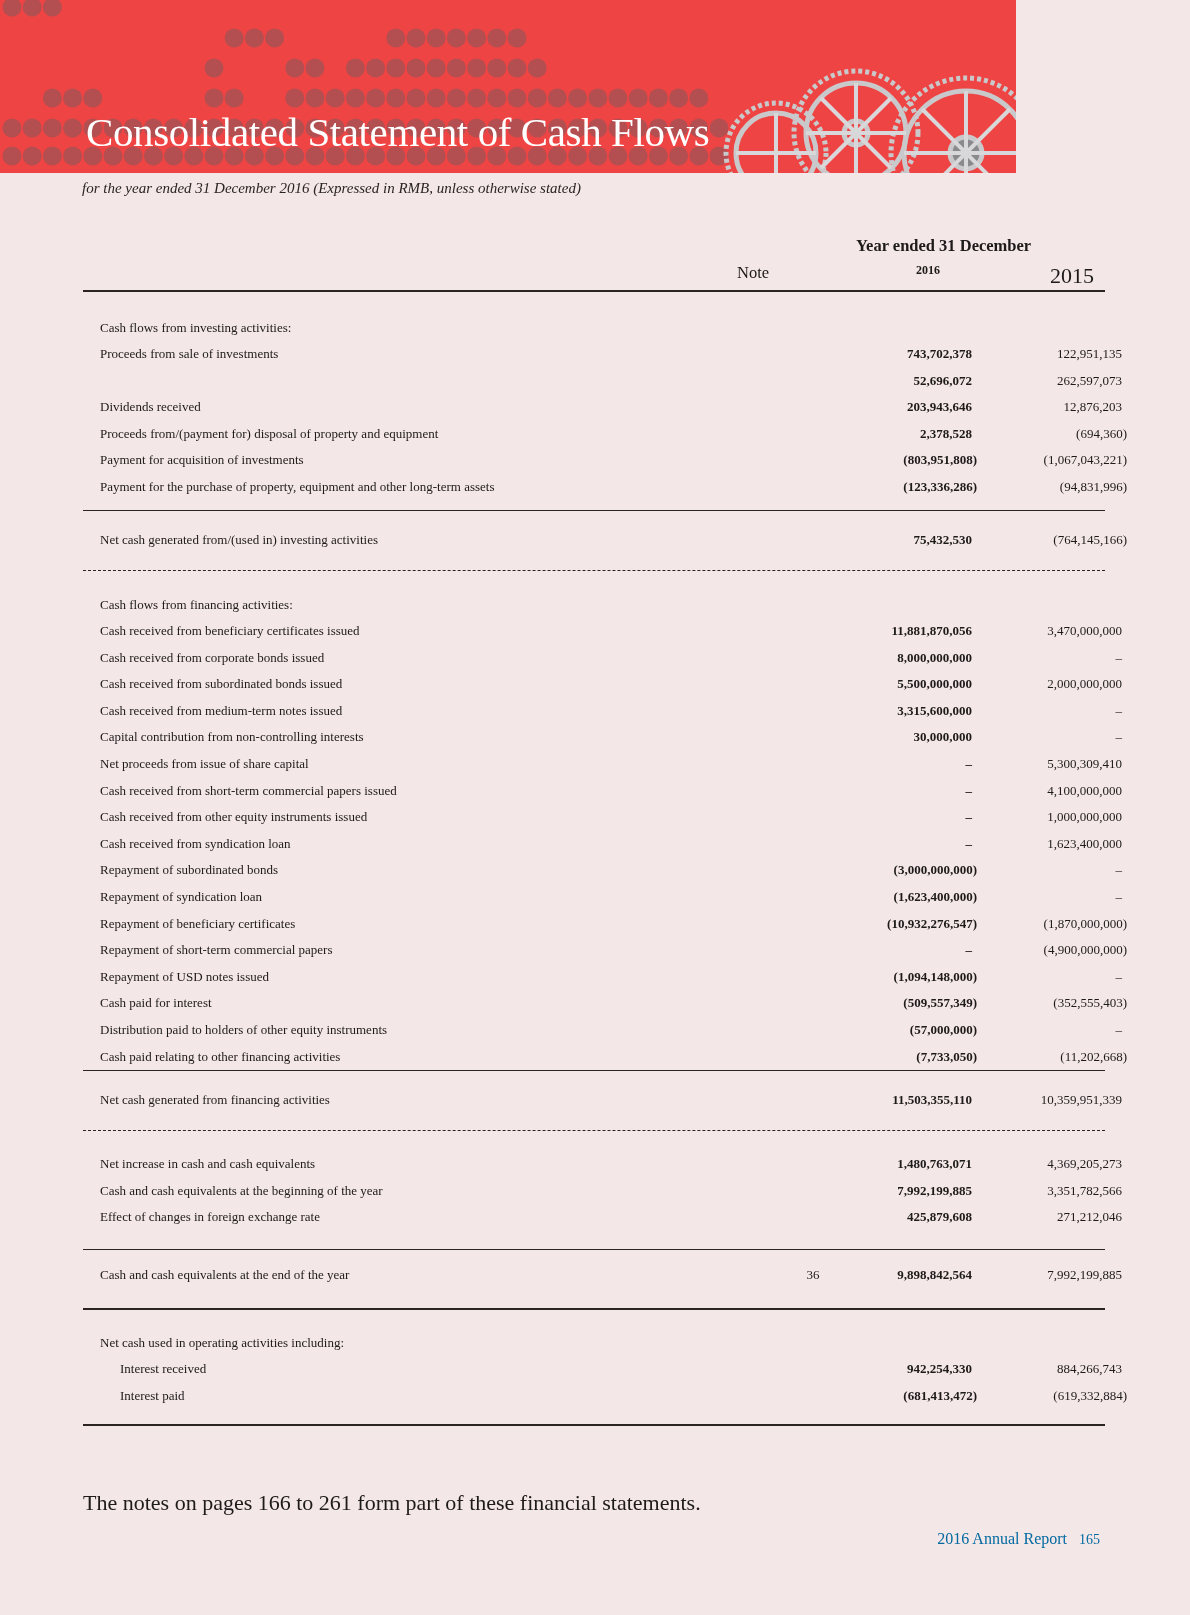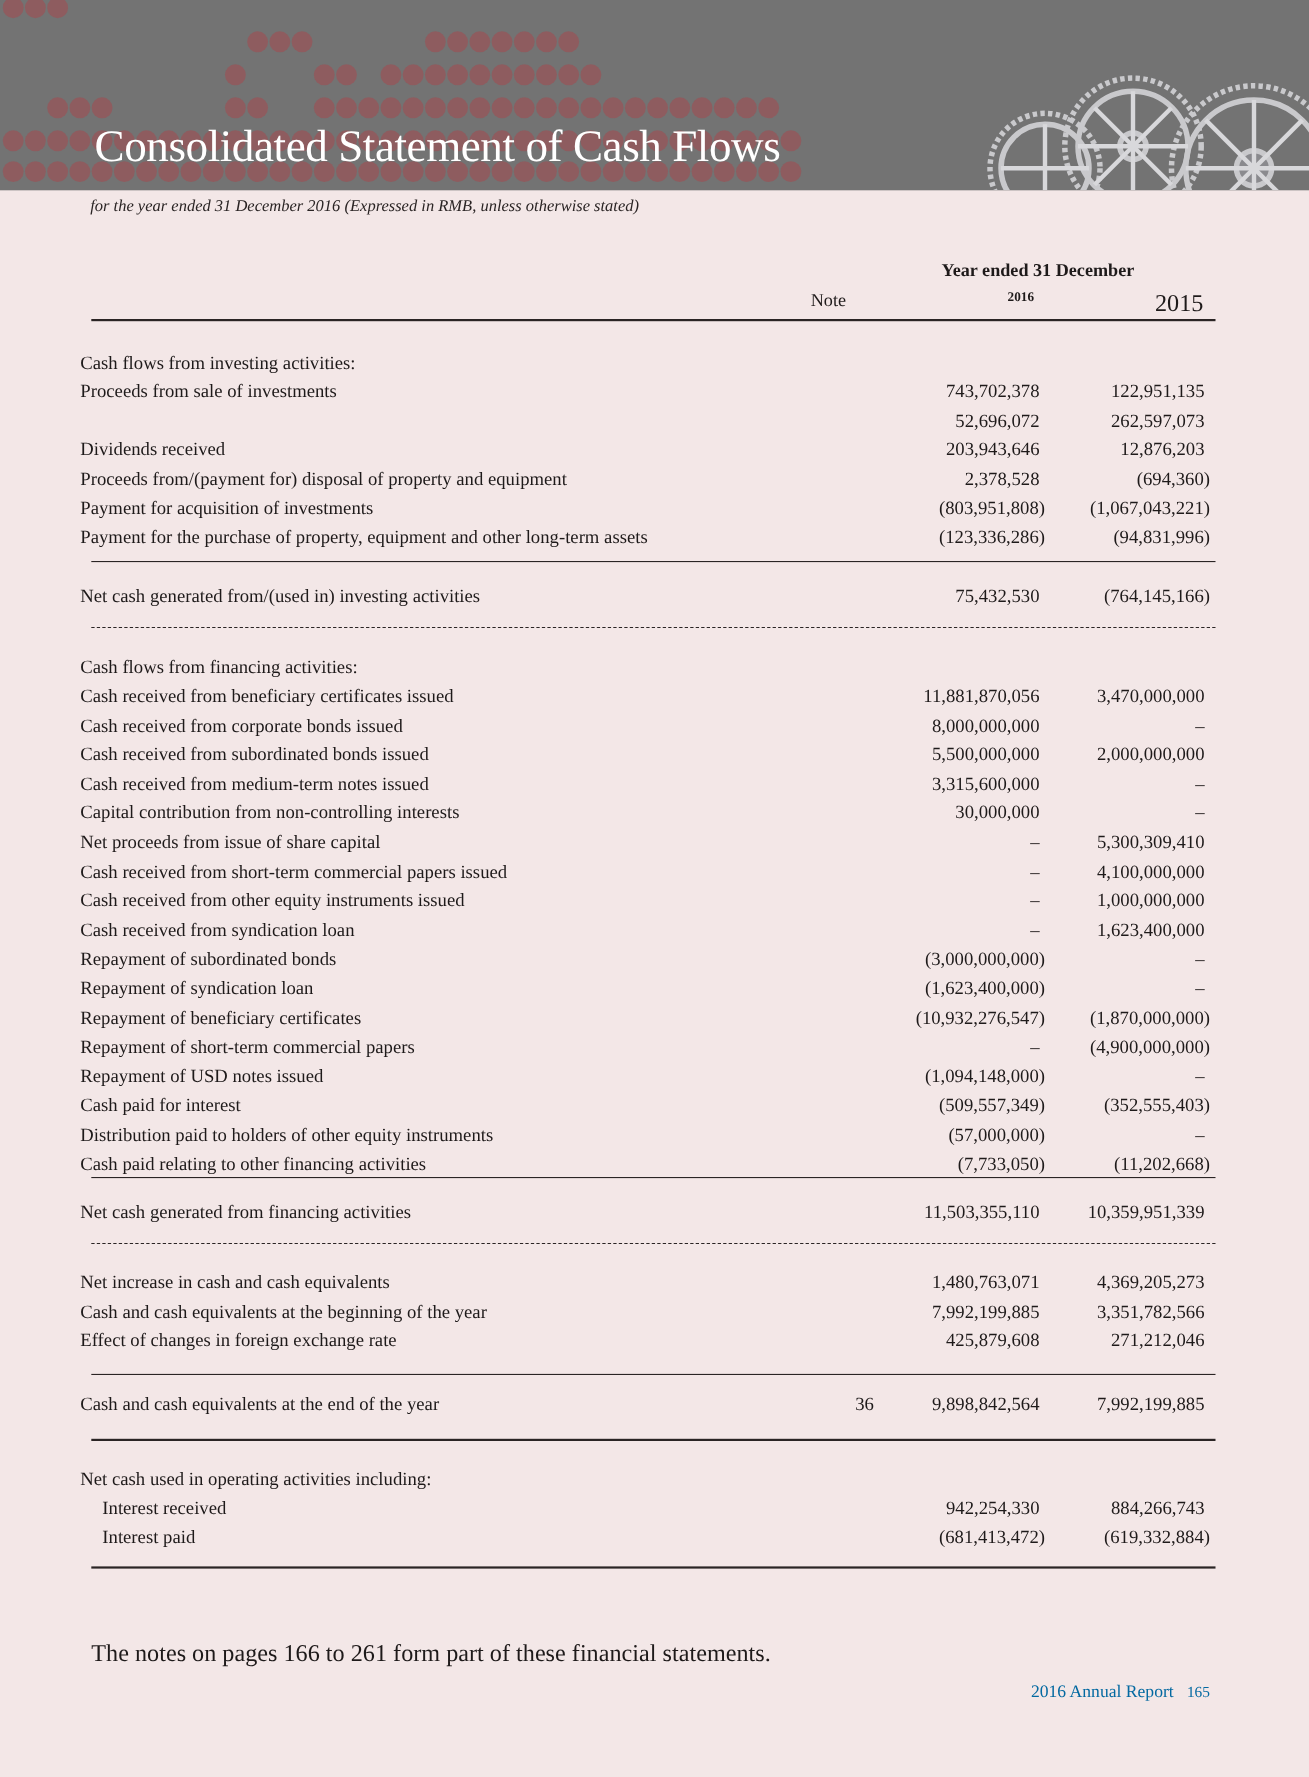--- a/index.html
+++ b/index.html
@@ -1,43 +1,43 @@
 <!DOCTYPE html>
 <html><head>
 <meta charset="utf-8">
 <style>
   html, body { margin: 0; padding: 0; }
   body {
     width: 1190px; height: 1615px; background: #f3e7e7; position: relative; overflow: hidden;
     font-family: "Liberation Serif", "DejaVu Serif", serif; color: #1e1a1a;
   }
   .banner {
-    position: absolute; left: 0; top: 0; width: 1190px; height: 173px; background: #737373; overflow: hidden; text-align: right;
+    position: absolute; left: 0; top: 0; width: 1016px; height: 173px; background: #ef4444; overflow: hidden; text-align: right;
   }
   .dots { position: absolute; left: 0; top: 0; }
   .gears { position: absolute; right: 0; top: 38px; width: 300px; height: 135px; }
   .title {
     position: absolute; left: 86px; top: 108px; margin: 0; font-size: 41px; font-weight: normal; color: #ffffff;
     letter-spacing: -0.4px; white-space: nowrap;
   }
   .subtitle {
     position: absolute; left: 82px; top: 180px; font-size: 15px; font-style: italic; color: #2a2424; white-space: nowrap;
   }
   .hdr-year { position: absolute; left: 856px; top: 236px; font-size: 16.5px; font-weight: bold; white-space: nowrap; }
   .hdr-note { position: absolute; left: 737px; top: 263px; font-size: 16.5px; }
   .hdr-2016 { position: absolute; right: 250px; top: 263px; font-size: 12px; font-weight: bold; }
   .hdr-2015 { position: absolute; right: 96px; top: 263px; font-size: 22px; }
   .rule { position: absolute; left: 83px; width: 1022px; height: 0; border-top: 2px solid #2a2424; }
   .rule.thin { border-top-width: 1px; }
   .rule.dash { border-top: 1px dashed #2a2424; }
-  .row { position: absolute; left: 73px; width: 1022px; height: 27px; font-size: 17px; }
+  .row { position: absolute; left: 100px; width: 1022px; height: 27px; font-size: 13px; }
   .row .lbl { position: absolute; left: 0; top: 0; white-space: nowrap; }
   .row .lbl.indent { left: 20px; }
   .row .note { position: absolute; left: 660px; width: 106px; text-align: center; top: 0; }
-  .row .v16 { position: absolute; right: 150px; top: 0; font-weight: normal; white-space: nowrap; text-align: center; }
+  .row .v16 { position: absolute; right: 150px; top: 0; font-weight: bold; white-space: nowrap; text-align: center; }
   .row .v15 { position: absolute; right: 0; top: 0; white-space: nowrap; }
   .row .v16.paren, .row .v15.paren { margin-right: -5px; }
   .footnote { position: absolute; left: 83px; top: 1490px; font-size: 22px; white-space: nowrap; }
   .footer { position: absolute; right: 90px; top: 1530px; font-size: 16px; color: #0369a1; white-space: nowrap; }
   .footer .pg { margin-left: 12px; font-size: 14px; }
 </style>
 </head>
 <body>
 
 <div class="banner">

